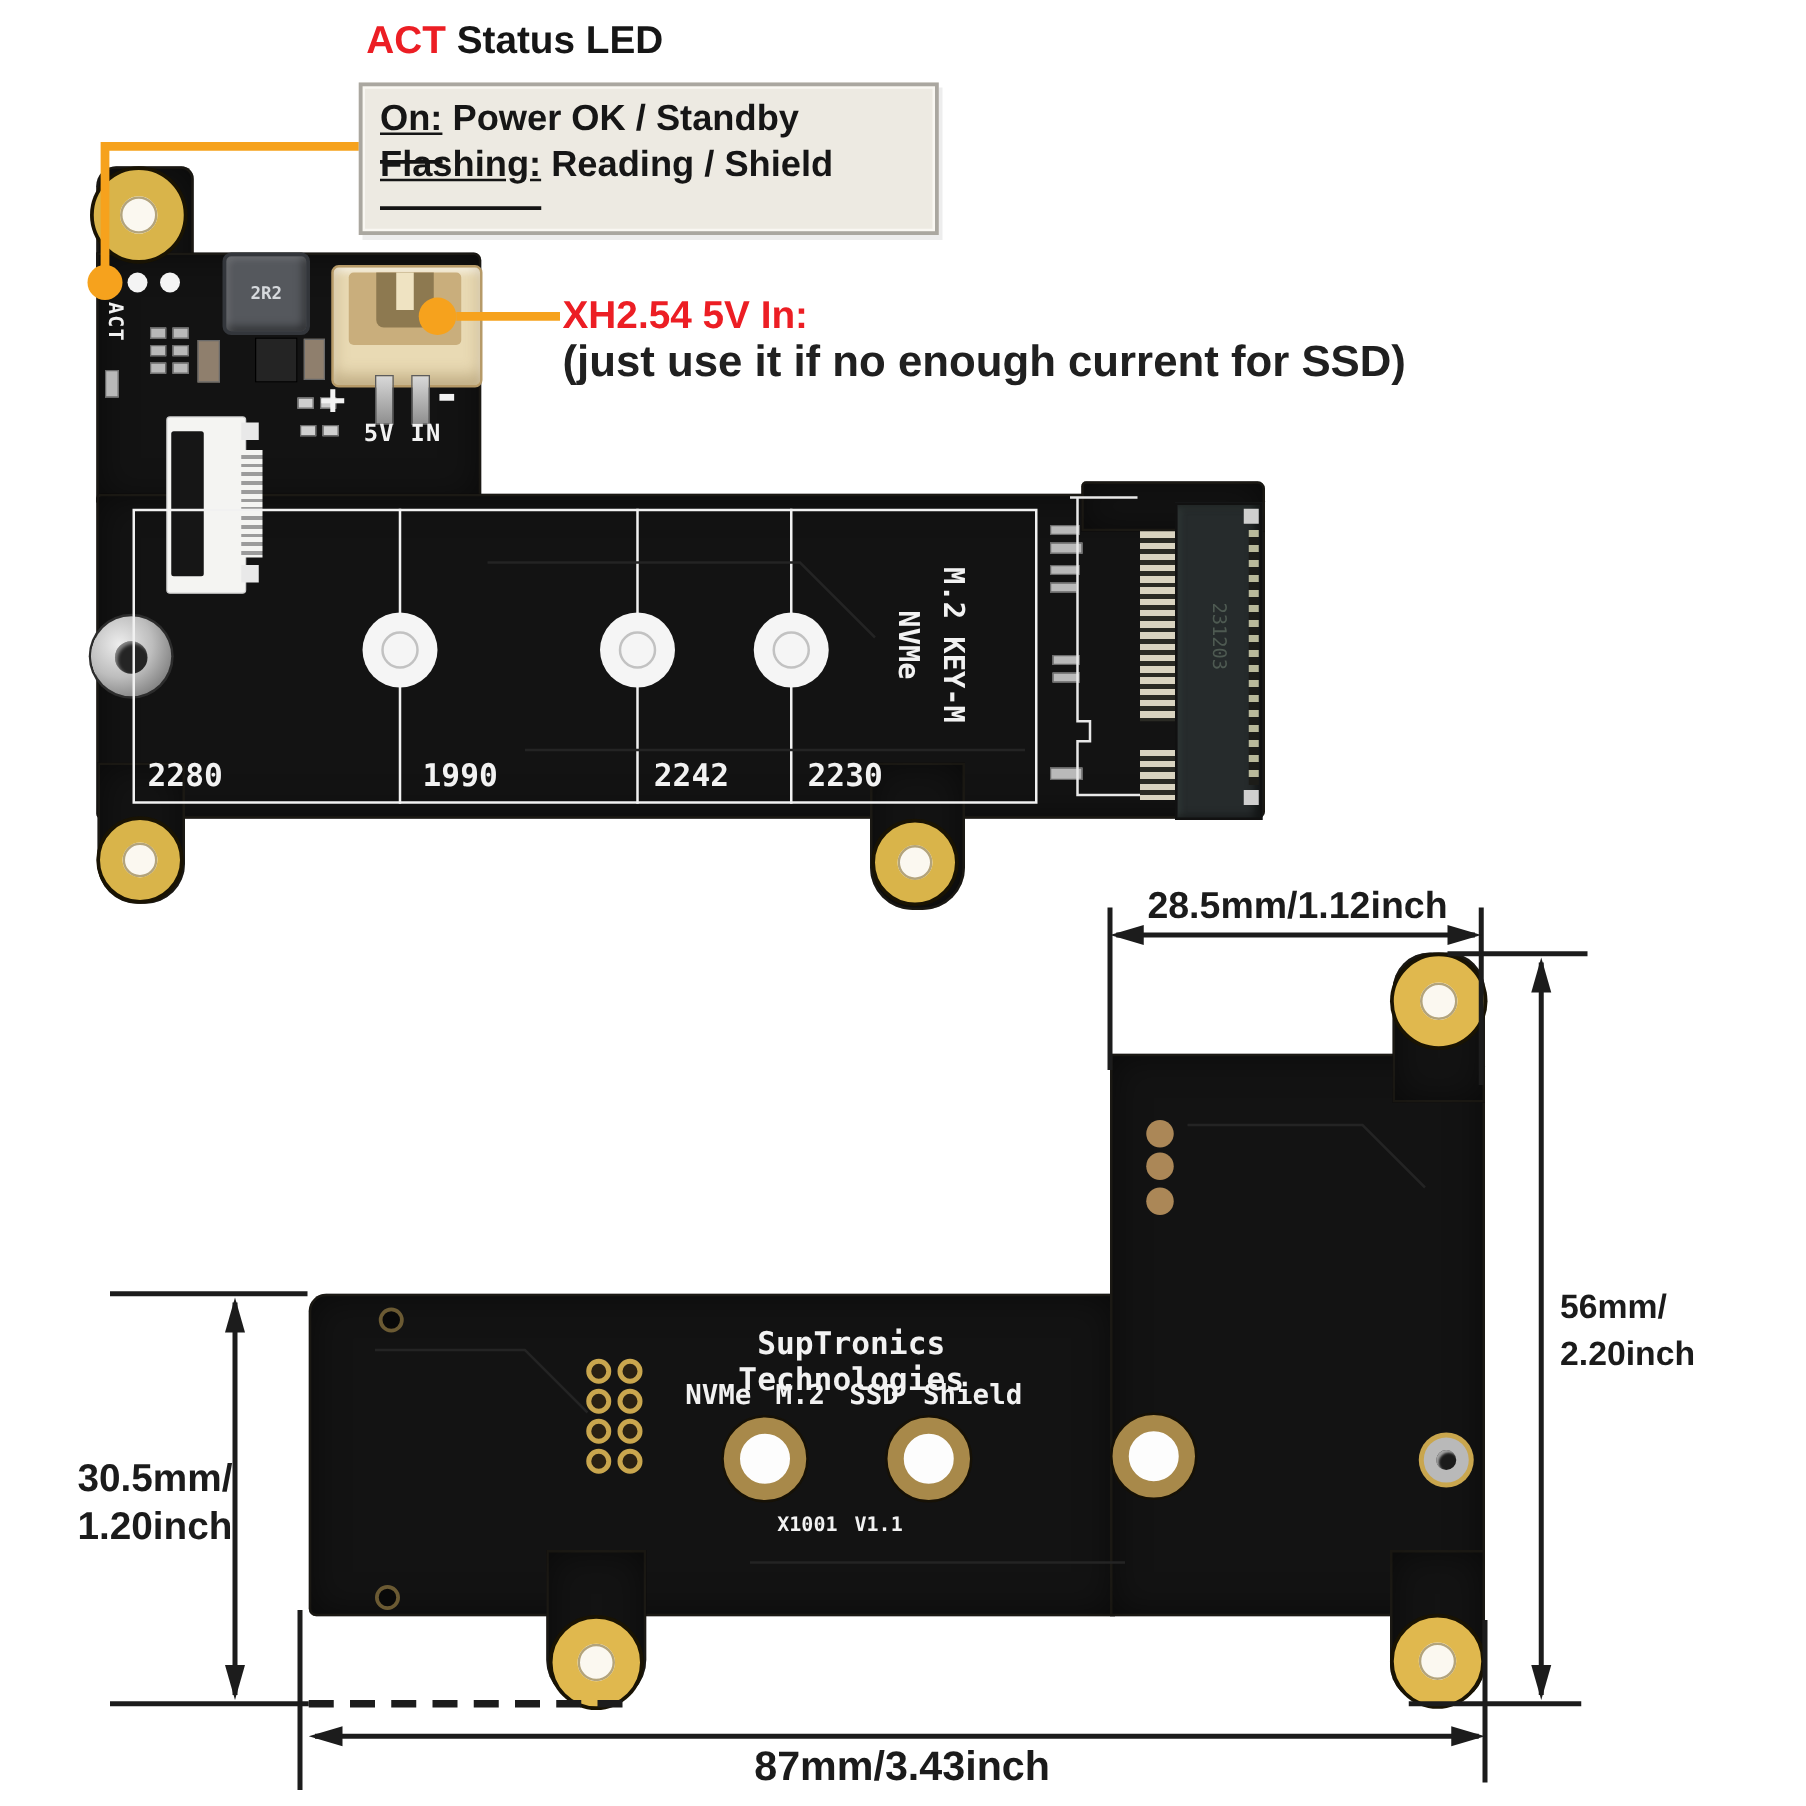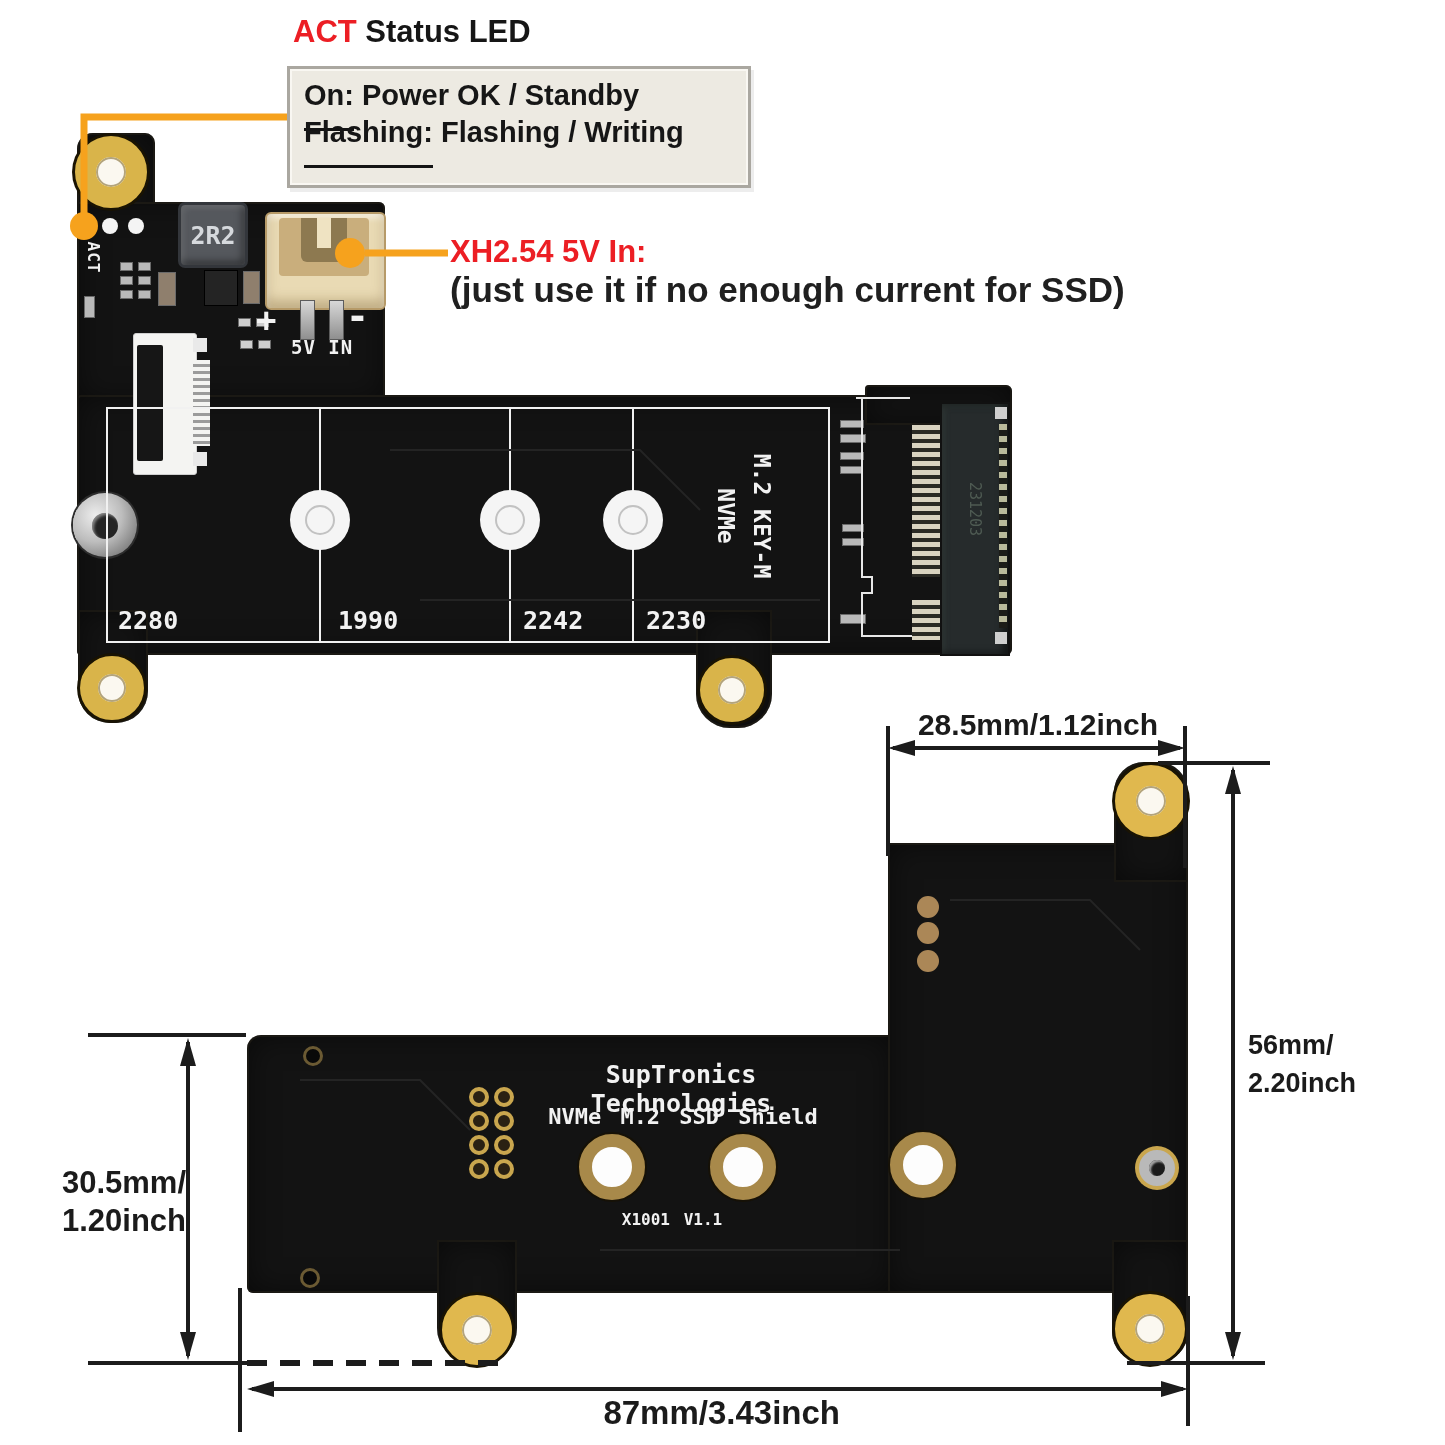--- a/index.html
+++ b/index.html
@@ -13,21 +13,21 @@
   .wdisc{position:absolute;border-radius:50%;background:#f5f5f5;}
   .wring{position:absolute;border-radius:50%;background:#f5f5f5;border:2px solid #c2c2c2;box-sizing:border-box;}
   .sk{position:absolute;color:#f2f2f2;font-family:"DejaVu Sans Mono","Liberation Mono",monospace;font-weight:bold;}
   .dim{position:absolute;color:#1b1b1b;font-weight:600;}
   .smd{position:absolute;background:#b9b9b9;border:1px solid #6a6a6a;box-sizing:border-box;}
   .pogo{position:absolute;border-radius:50%;background:#2a2113;border:4px solid #c9a64e;box-sizing:content-box;}
   .golddot{position:absolute;border-radius:50%;background:#ab8757;}
   .drill{position:absolute;border-radius:50%;background:#090909;border:3px solid #6b5a33;box-sizing:content-box;}
   .mount{position:absolute;border-radius:50%;background:#fdfdfd;border:13px solid #a8894a;box-sizing:content-box;
          box-shadow:0 0 0 2px #161106;}
-  .ul{border-bottom:3px solid #141414;padding-bottom:17px;}
+  .ul{border-bottom:3px solid #141414;padding-bottom:17px;text-decoration:underline;}
   svg{position:absolute;left:0;top:0;}
 </style>
 </head>
 <body>
 
 <div id="canvas">
 
   <div class="board" style="left:77px;top:133px;width:78px;height:96px;border-radius:16px 10px 0 0;"></div>
   <div class="board" style="left:77px;top:202px;width:308px;height:200px;border-radius:0 6px 0 0;"></div>
   <div class="board" style="left:77px;top:395px;width:935px;height:260px;border-radius:4px 6px 6px 4px;"></div>
@@ -55,21 +55,21 @@
   <div class="smd" style="left:243px;top:271px;width:17px;height:33px;background:#8f7f6d;"></div>
   <div class="smd" style="left:274px;top:271px;width:18px;height:33px;"></div>
   <div class="smd" style="left:238px;top:318px;width:13px;height:9px;background:#cfcfcf;"></div>
   <div class="smd" style="left:256px;top:318px;width:13px;height:9px;background:#cfcfcf;"></div>
   <div class="smd" style="left:240px;top:340px;width:13px;height:9px;background:#cfcfcf;"></div>
   <div class="smd" style="left:258px;top:340px;width:13px;height:9px;background:#cfcfcf;"></div>
 
   <div class="a" style="left:178px;top:202px;width:64px;height:60px;background:#55585d;border:3px solid #33363b;border-radius:7px;
               box-shadow:inset 2px 2px 6px rgba(255,255,255,.18), inset -2px -3px 8px rgba(0,0,0,.5);
               display:flex;align-items:center;justify-content:center;">
-    <span class="sk" style="position:static;color:#d6d9dd;font-size:25px;">2R2</span>
+    <span class="sk" style="position:static;color:#d6d9dd;font-size:14px;">2R2</span>
   </div>
 
   <div class="a" style="left:265px;top:212px;width:117px;height:94px;background:#e9dab4;border:2px solid #b69a68;border-radius:6px;
               box-shadow:inset 0 -8px 12px rgba(120,95,50,.35), inset 0 4px 6px rgba(255,255,255,.6);"></div>
   <div class="a" style="left:279px;top:218px;width:90px;height:58px;background:#c9ae7c;border-radius:4px;"></div>
   <div class="a" style="left:301px;top:218px;width:46px;height:44px;background:#8d7950;border-radius:0 0 6px 6px;"></div>
   <div class="a" style="left:317px;top:218px;width:14px;height:30px;background:#efe3c2;"></div>
   <div class="a" style="left:300px;top:300px;width:13px;height:38px;background:linear-gradient(180deg,#d8d8d8,#8f8f8f);border:1px solid #5c5c5c;"></div>
   <div class="a" style="left:329px;top:300px;width:13px;height:38px;background:linear-gradient(180deg,#d8d8d8,#8f8f8f);border:1px solid #5c5c5c;"></div>
   <div class="sk" style="left:256px;top:300px;font-size:34px;">+</div>
@@ -225,21 +225,21 @@
   <div class="a" style="left:293px;top:14px;font-size:31px;font-weight:700;color:#161616;">
     <span style="color:#EC1E24;">ACT</span><span> Status LED</span>
   </div>
   <div class="a" style="left:287px;top:66px;width:430px;height:100px;background:#EDEAE2;border:3px solid #aaa7a0;
               box-shadow:3px 4px 0 rgba(0,0,0,.07), inset 0 0 0 2px #f9f7f2;
               padding:8px 14px;box-sizing:content-box;font-size:29px;font-weight:600;color:#161616;line-height:37px;">
     <div>
       <span class="ul">On:</span><span> Power OK / Standby</span>
     </div>
     <div>
-      <span class="ul">Flashing:</span><span> Flashing / Writing</span>
+      <span class="ul">Flashing:</span><span> Reading / Shield</span>
     </div>
   </div>
 
   <div class="a" style="left:450px;top:234px;font-size:31px;font-weight:700;color:#EC1E24;">XH2.54 5V In:</div>
   <div class="a" style="left:450px;top:270px;font-size:35px;font-weight:600;color:#202020;">(just use it if no enough current for SSD)</div>
 
   <div class="dim" style="left:890px;top:708px;width:296px;text-align:center;font-size:30px;">28.5mm/1.12inch</div>
   <div class="dim" style="left:1248px;top:1026px;font-size:27px;line-height:38px;">
     <div>56mm/</div>
     <div>2.20inch</div>

